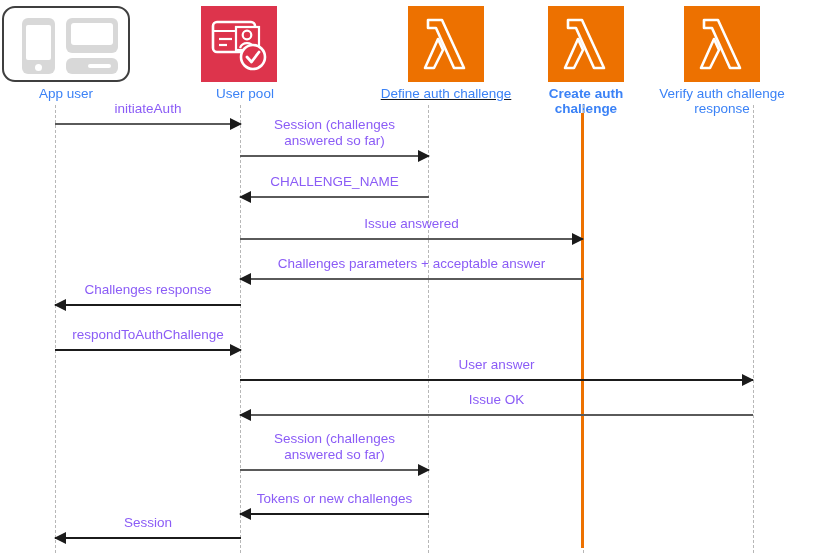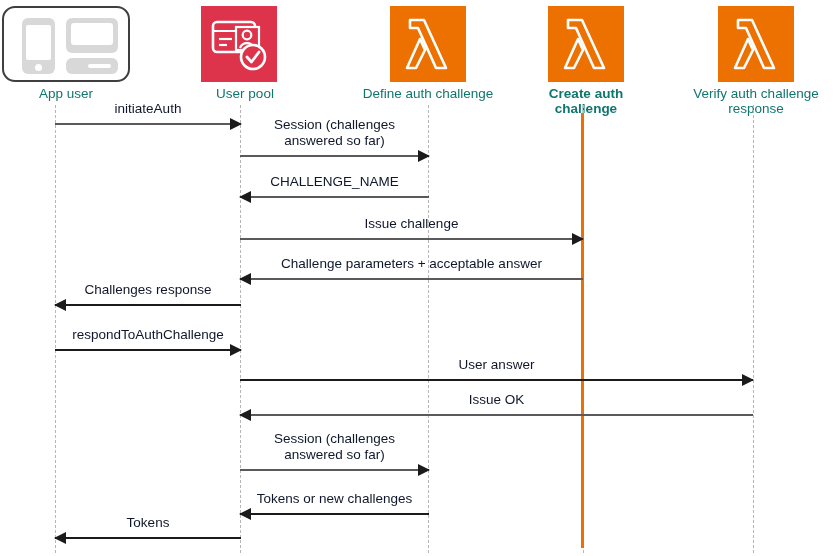--- a/index.html
+++ b/index.html
@@ -21,21 +21,21 @@
     position:absolute;
     text-align:center;
   }
   .participant .icon-box{
     position:relative;
     margin:0 auto;
   }
   .participant .p-label{
     font-size:13.5px;
     line-height:15px;
-    color:#0f766e;
+    color:#3b82f6;
     margin-top:4px;
     white-space:pre-line;
   }
 
   
   .device-icon{
     width:128px;
     height:76px;
     border:2px solid #3f3f3f;
     border-radius:13px;
@@ -145,21 +145,21 @@
     left:-1px;
     border-right:12px solid #1b1b1b;
   }
   .msg .caption{
     position:absolute;
     left:0; right:0;
     bottom:6px;
     text-align:center;
     font-size:13.5px;
     line-height:16px;
-    color:#0f172a;
+    color:#8b5cf6;
     white-space:pre-line;
   }
 </style>
 </head>
 <body>
 
 <div id="diagram">
 
   <div class="participant" style="left:2px; top:6px; width:128px;">
     <div class="icon-box">
@@ -182,41 +182,41 @@
         <rect x="35" y="21" width="23" height="23" fill="#dd344c" stroke="#ffffff" stroke-width="2.2"></rect>
         <circle cx="46" cy="29" r="4.3" fill="none" stroke="#ffffff" stroke-width="2.2"></circle>
         <path d="M39 42 a7.5 7.5 0 0 1 14 0" fill="none" stroke="#ffffff" stroke-width="2.2"></path>
         <circle cx="52" cy="51" r="12" fill="#dd344c" stroke="#ffffff" stroke-width="2.6"></circle>
         <polyline points="46,51 50.5,56 58,46" fill="none" stroke="#ffffff" stroke-width="2.8" stroke-linecap="round" stroke-linejoin="round"></polyline>
       </svg>
     </div>
     <div class="p-label">User pool</div>
   </div>
 
-  <div class="participant" style="left:358px; top:6px; width:140px;">
+  <div class="participant" style="left:376px; top:6px; width:140px;text-decoration:underline;">
     <div class="icon-box" style="width:76px;">
       <svg class="tile lambda" viewBox="0 0 76 76" xmlns="http://www.w3.org/2000/svg">
         <path d="M20 14 h14 l22 48 h-10 l-18 -40 h-8 z
                  M30 33 l5 11 l-9 18 h-9 z" fill="none" stroke="#ffffff" stroke-width="2.6" stroke-linejoin="round"></path>
       </svg>
     </div>
     <div class="p-label">Define auth challenge</div>
   </div>
 
   <div class="participant" style="left:516px; top:6px; width:140px;font-weight:bold;">
     <div class="icon-box" style="width:76px;">
       <svg class="tile lambda" viewBox="0 0 76 76" xmlns="http://www.w3.org/2000/svg">
         <path d="M20 14 h14 l22 48 h-10 l-18 -40 h-8 z
                  M30 33 l5 11 l-9 18 h-9 z" fill="none" stroke="#ffffff" stroke-width="2.6" stroke-linejoin="round"></path>
       </svg>
     </div>
     <div class="p-label">Create auth challenge</div>
   </div>
 
-  <div class="participant" style="left:652px; top:6px; width:140px;margin-left:34px;">
+  <div class="participant" style="left:652px; top:6px; width:140px;">
     <div class="icon-box" style="width:76px;">
       <svg class="tile lambda" viewBox="0 0 76 76" xmlns="http://www.w3.org/2000/svg">
         <path d="M20 14 h14 l22 48 h-10 l-18 -40 h-8 z
                  M30 33 l5 11 l-9 18 h-9 z" fill="none" stroke="#ffffff" stroke-width="2.6" stroke-linejoin="round"></path>
       </svg>
     </div>
     <div class="p-label">Verify auth challenge
 response</div>
   </div>
 
@@ -241,27 +241,27 @@
     <div class="head right"></div>
   </div>
 
   <div class="msg" style="left:240px; width:189px; top:196px;">
     <div class="caption">CHALLENGE_NAME</div>
     <div class="line"></div>
     <div class="head left"></div>
   </div>
 
   <div class="msg" style="left:240px; width:343px; top:238px;">
-    <div class="caption">Issue challenge</div>
+    <div class="caption">Issue answered</div>
     <div class="line"></div>
     <div class="head right"></div>
   </div>
 
   <div class="msg" style="left:240px; width:343px; top:278px;">
-    <div class="caption">Challenge parameters + acceptable answer</div>
+    <div class="caption">Challenges parameters + acceptable answer</div>
     <div class="line"></div>
     <div class="head left"></div>
   </div>
 
   <div class="msg dark" style="left:55px; width:186px; top:304px;">
     <div class="caption">Challenges response</div>
     <div class="line"></div>
     <div class="head left"></div>
   </div>
 
@@ -290,18 +290,18 @@
     <div class="head right"></div>
   </div>
 
   <div class="msg dark" style="left:240px; width:189px; top:513px;">
     <div class="caption">Tokens or new challenges</div>
     <div class="line"></div>
     <div class="head left"></div>
   </div>
 
   <div class="msg dark" style="left:55px; width:186px; top:537px;">
-    <div class="caption">Tokens</div>
+    <div class="caption">Session</div>
     <div class="line"></div>
     <div class="head left"></div>
   </div>
 
 </div>
 
 </body></html>

